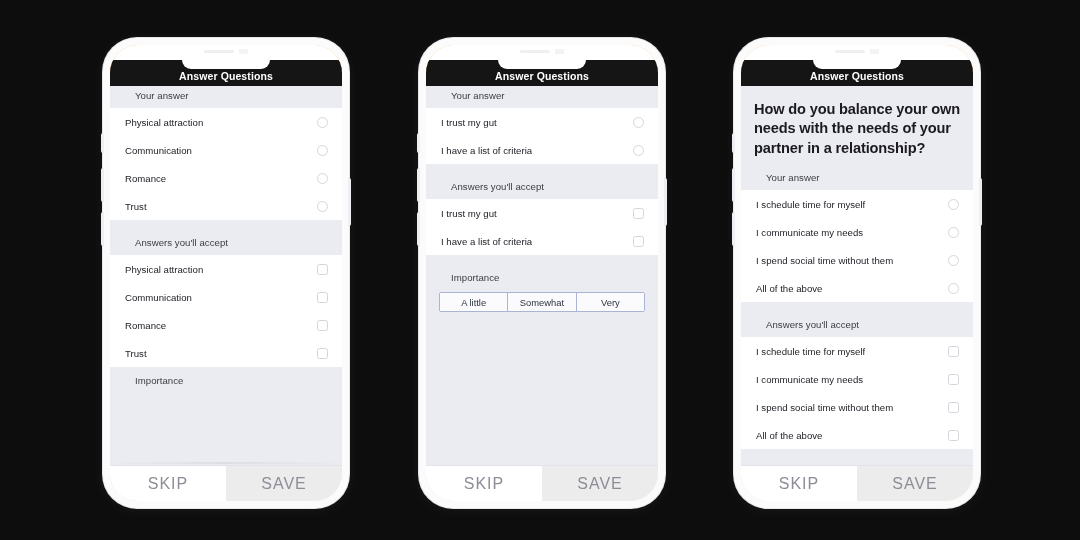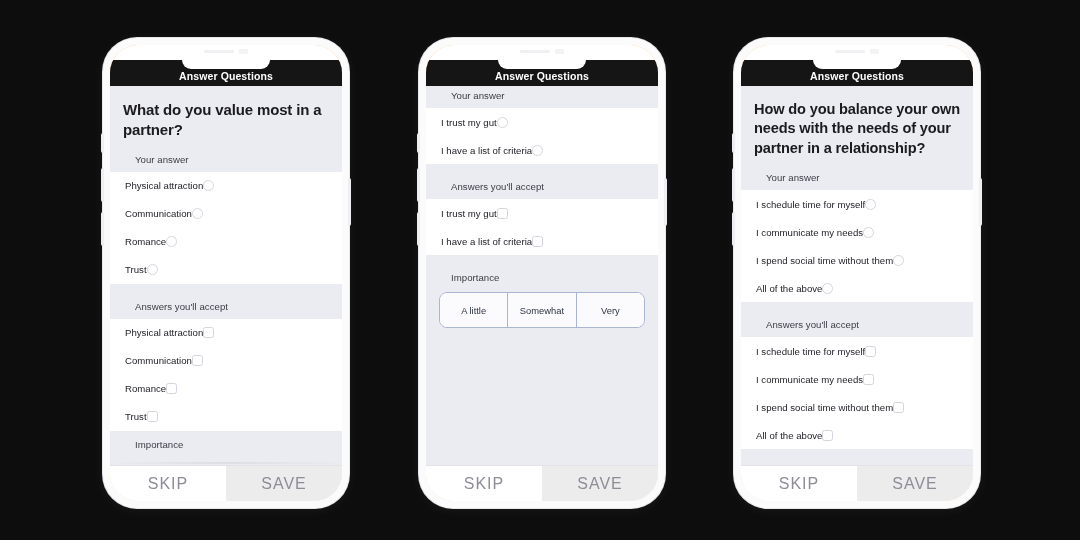--- a/index.html
+++ b/index.html
@@ -148,20 +148,21 @@
 
   .card {
     background: #ffffff;
     margin: 0;
   }
   .card-spacer { height: 13px; background: #ebebf2; }
 
   .opt-row {
     display: flex;
     align-items: center;
+    justify-content: space-between;
     padding: 0 14px 0 15px;
     height: 28px;
   }
   .opt-label {
     font-size: 9.6px;
     color: #22222a;
     letter-spacing: 0.02px;
     white-space: nowrap;
   }
 
@@ -178,24 +179,24 @@
     border-radius: 2.5px;
     flex: 0 0 auto;
     background: #fff;
   }
 
   
   .importance-wrap { padding: 4px 13px 0 13px; }
   .segmented {
     display: flex;
     border: 1px solid #aab4d4;
-    border-radius: 8px;
+    border-radius: 2px;
     overflow: hidden;
     background: #fafbfe;
-    height: 36px;
+    height: 20px;
   }
   .seg {
     flex: 1 1 0;
     display: flex;
     align-items: center;
     justify-content: center;
     font-size: 9.4px;
     color: #2b3440;
     border-right: 1px solid #aab4d4;
     background: #fbfbfe;
@@ -255,21 +256,20 @@
           <span class="batt"></span>
         </div>
       </div>
       <div class="notch"></div>
 
       <div class="app-header">
         <span class="title">Answer Questions</span>
       </div>
 
       <div class="app-body">
-        <div class="question">What do you value most in a partner?</div>
 
         <div class="section-label">Your answer</div>
         <div class="card">
           <div class="opt-row">
             <span class="opt-label">Physical attraction</span>
             <span class="radio-box"></span>
           </div>
           <div class="opt-row">
             <span class="opt-label">Communication</span>
             <span class="radio-box"></span>

